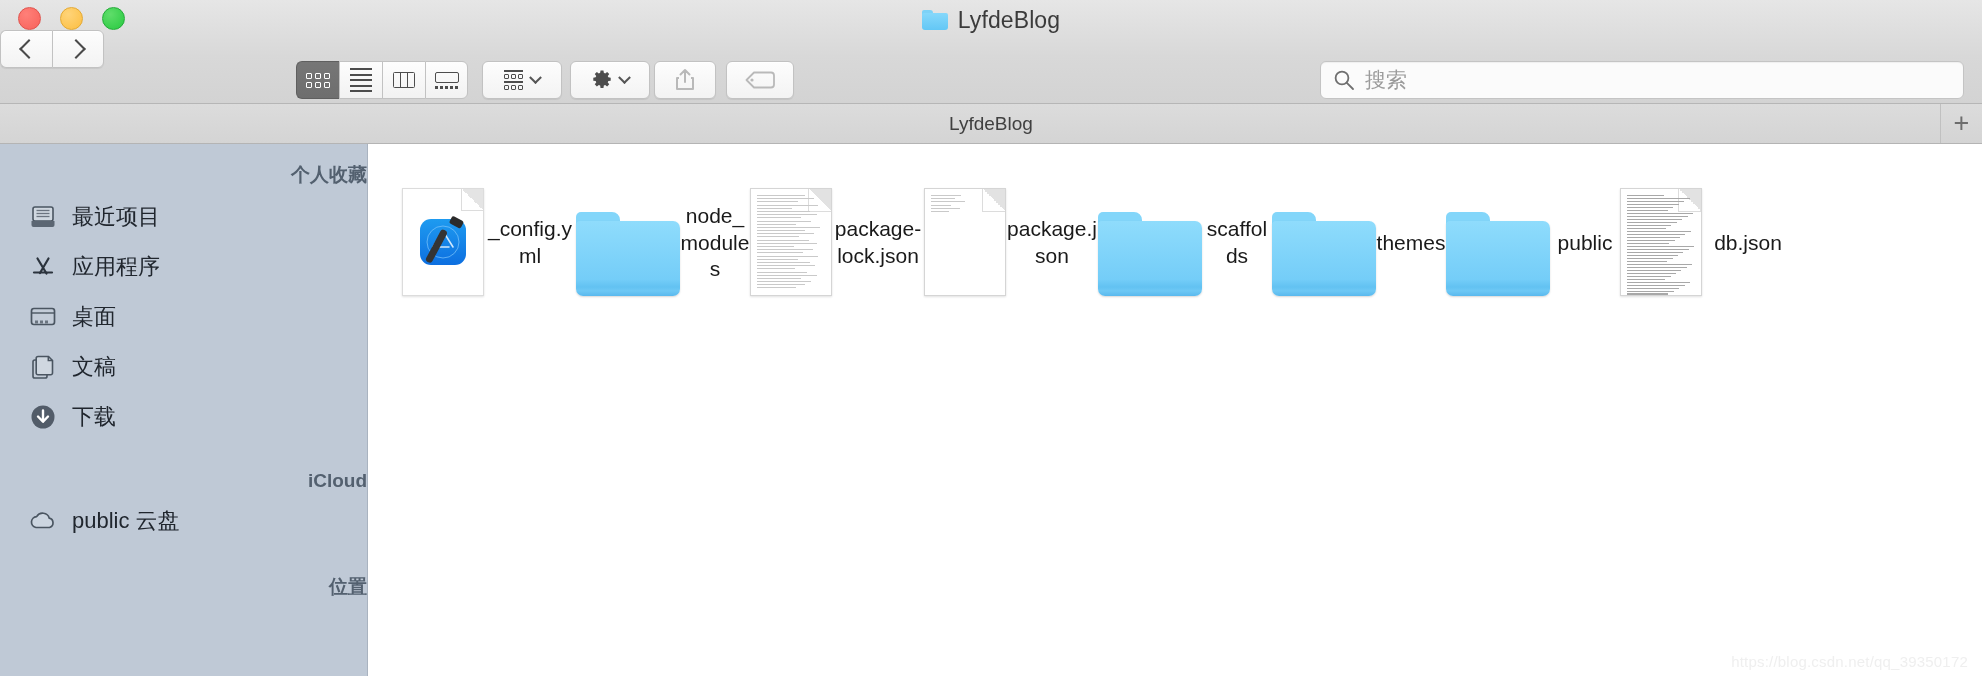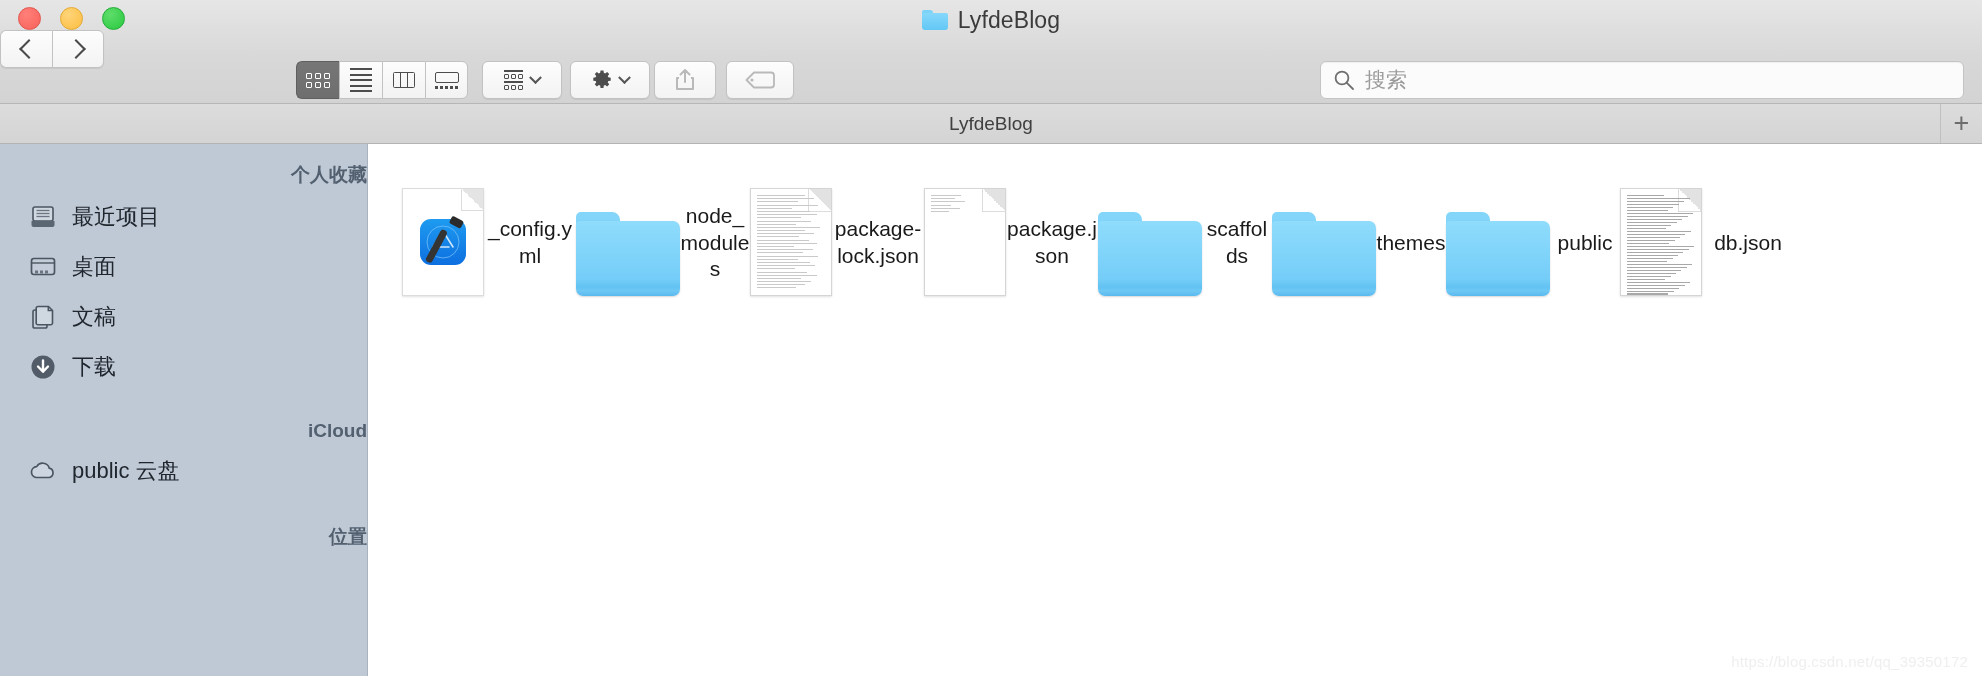--- a/index.html
+++ b/index.html
@@ -356,20 +356,30 @@
             <rect x="4" y="3" width="20" height="14" rx="2" stroke="#4a5561" stroke-width="1.6" fill="#cfd7e0"></rect>
             <line x1="7.5" y1="6.5" x2="20.5" y2="6.5" stroke="#6b7480" stroke-width="1.3"></line>
             <line x1="7.5" y1="9.5" x2="20.5" y2="9.5" stroke="#6b7480" stroke-width="1.3"></line>
             <line x1="7.5" y1="12.5" x2="20.5" y2="12.5" stroke="#6b7480" stroke-width="1.3"></line>
             <path d="M2.5 17 L25.5 17 L25.5 21 A2 2 0 0 1 23.5 23 L4.5 23 A2 2 0 0 1 2.5 21 Z" fill="#5b6673"></path>
           </svg>
         </span>
         <span>最近项目</span>
       </div>
 
+      <div class="sb-item">
+        <span class="sb-ico">
+          <svg width="28" height="28" viewBox="0 0 28 28">
+            <path d="M8 6 L17 21 M20 6 L11.5 20.5" stroke="#2c3views" stroke-width="0" fill="none"></path>
+            <path d="M8.5 5.5 L17.5 20.5 M19.5 5.5 L11 20" stroke="#2b333d" stroke-width="2.2" stroke-linecap="round" fill="none"></path>
+            <path d="M5 19.5 L23 19.5" stroke="#2b333d" stroke-width="2.2" stroke-linecap="round"></path>
+          </svg>
+        </span>
+        <span>应用程序</span>
+      </div>
 
       <div class="sb-item">
         <span class="sb-ico">
           <svg width="28" height="24" viewBox="0 0 28 24">
             <rect x="2.5" y="3.5" width="23" height="16" rx="2.4" stroke="#4a5561" stroke-width="1.7" fill="#c3ccd8"></rect>
             <line x1="2.5" y1="8" x2="25.5" y2="8" stroke="#4a5561" stroke-width="1.4"></line>
             <rect x="6" y="15.5" width="3" height="3" fill="#6a7480"></rect>
             <rect x="11" y="15.5" width="3" height="3" fill="#6a7480"></rect>
             <rect x="16" y="15.5" width="3" height="3" fill="#6a7480"></rect>
           </svg>

